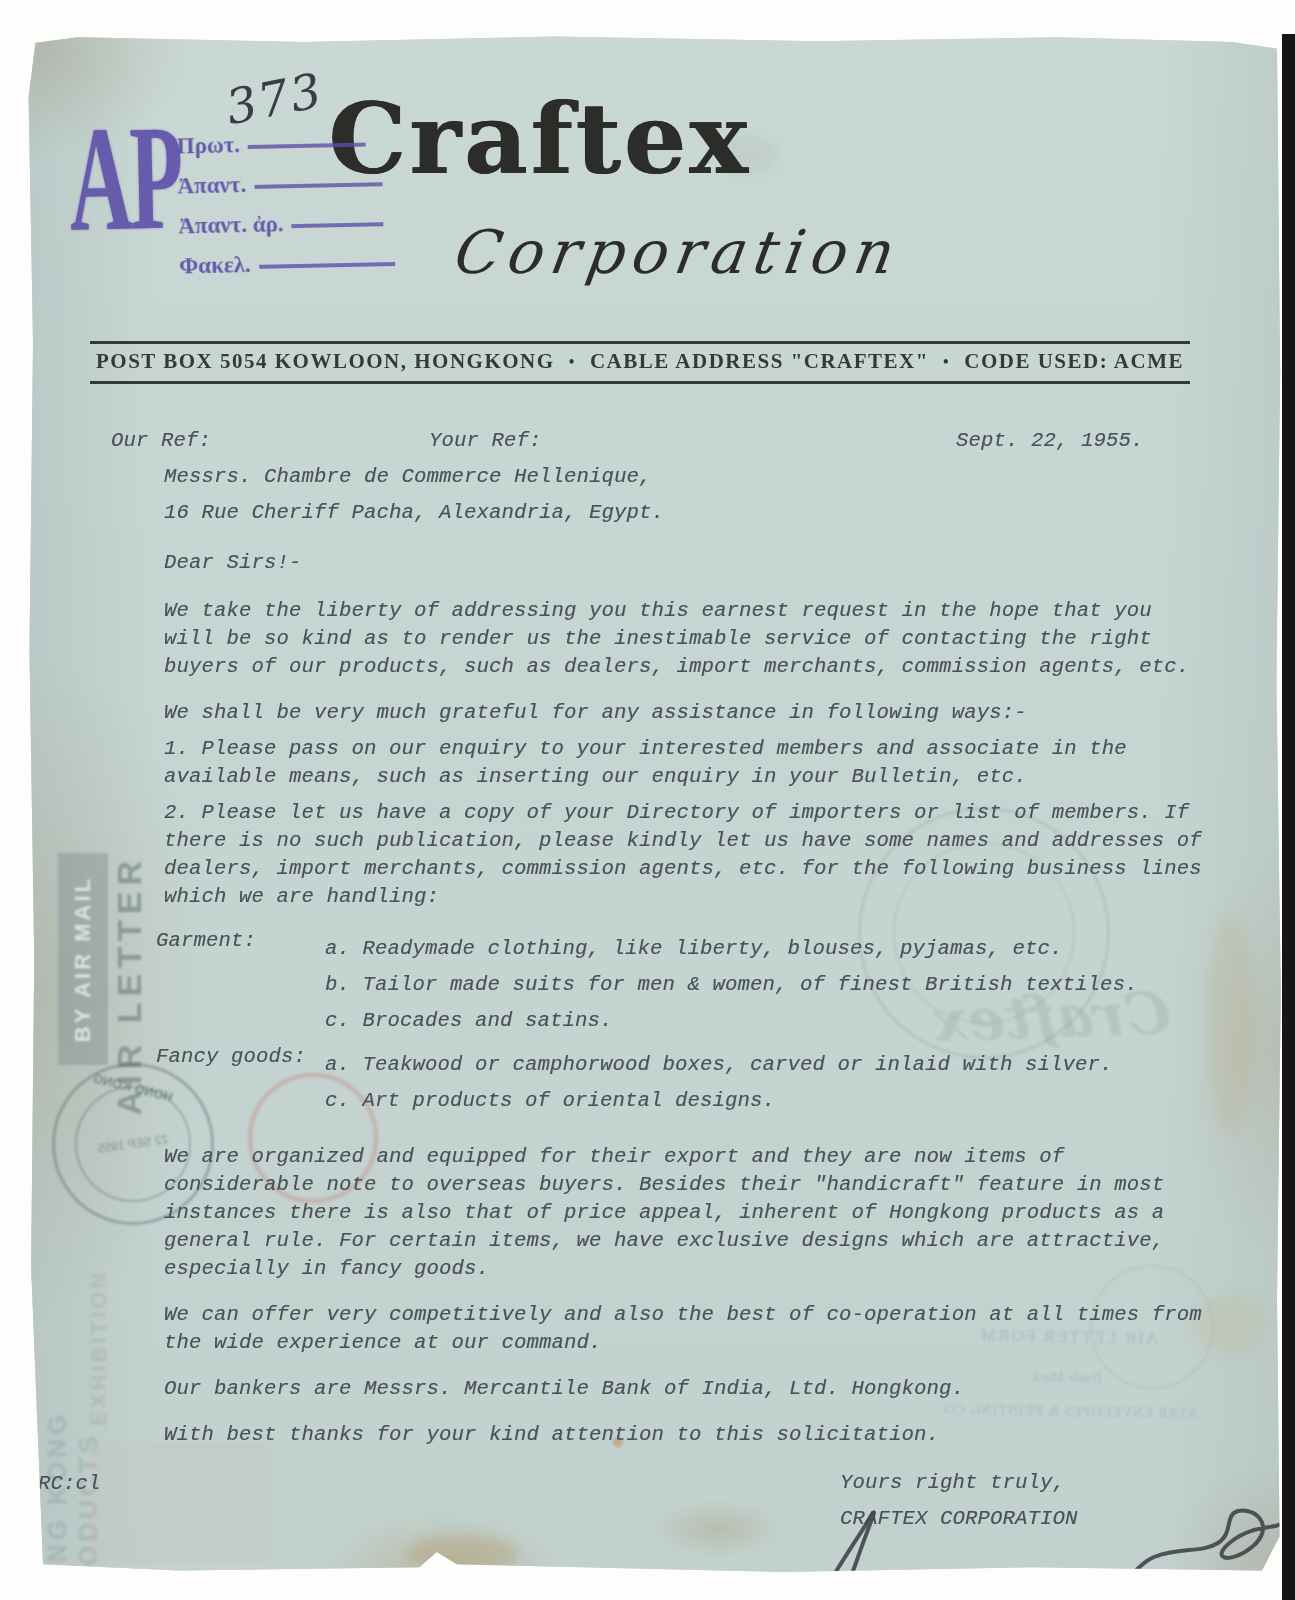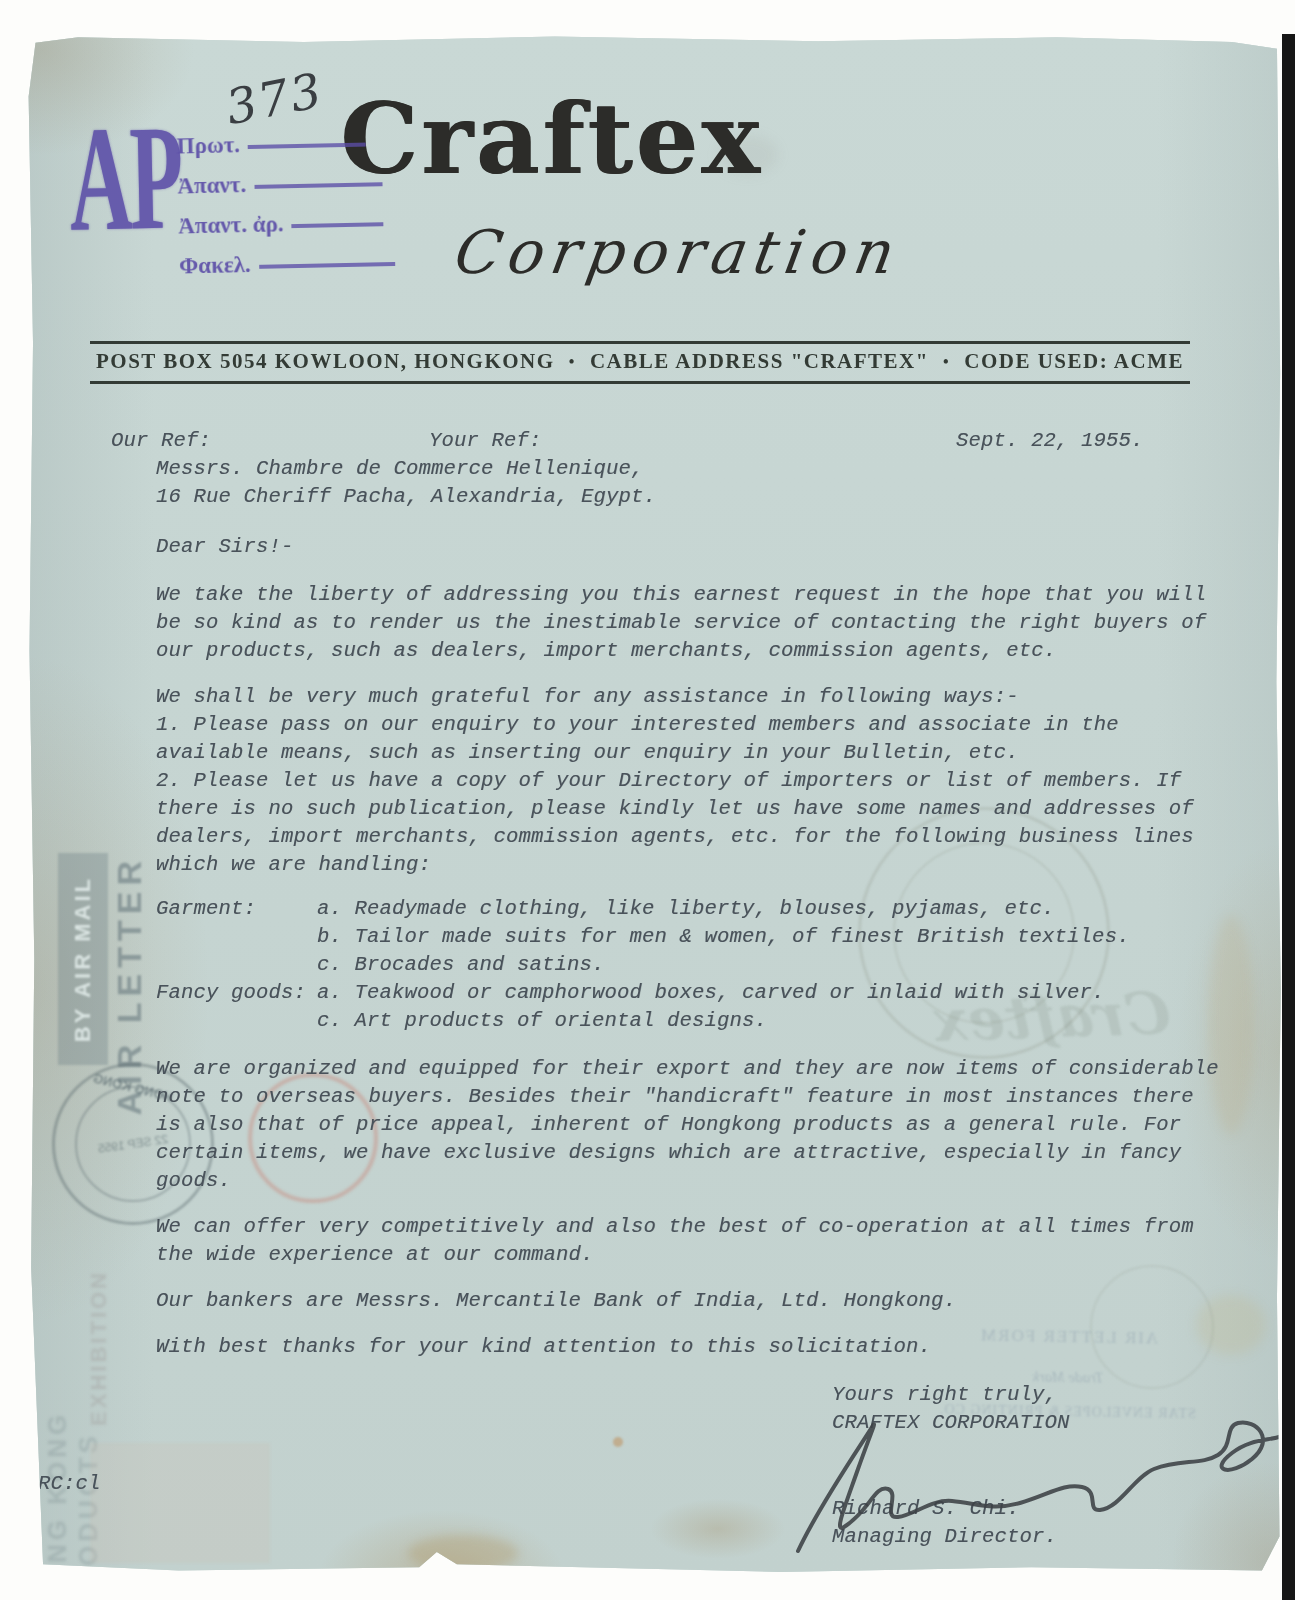--- a/index.html
+++ b/index.html
@@ -76,40 +76,40 @@
   .stamp-lines{position:absolute;left:108px;top:26px;font-family:"Liberation Serif",serif;
     font-weight:bold;font-size:23px;line-height:40px;filter:blur(0.5px);opacity:0.92;}
   .stamp-lines .row{white-space:nowrap;}
   .gline{display:inline-block;height:4px;background:currentColor;margin-left:8px;vertical-align:middle;
     filter:blur(0.6px);opacity:0.85;}
   .w1{width:118px;} .w2{width:128px;} .w3{width:92px;} .w4{width:136px;}
   .stamp-number{position:absolute;left:158px;top:-28px;font-family:"DejaVu Serif",serif;font-style:italic;
     font-size:48px;color:#3a3e42;transform:rotate(-10deg);letter-spacing:2px;}
 
   
-  .logo-main{position:absolute;left:312px;top:46px;z-index:3;font-family:"DejaVu Serif",serif;
+  .logo-main{position:absolute;left:300px;top:46px;z-index:3;font-family:"DejaVu Serif",serif;
     font-weight:bold;font-size:98px;letter-spacing:3px;color:#2c2c29;
     text-shadow:1px 0 0 #2c2c29;}
   .logo-sub{position:absolute;left:428px;top:182px;z-index:3;font-family:"DejaVu Serif",serif;
     font-style:italic;font-size:60px;letter-spacing:7px;color:#2c2c29;transform:skewX(-10deg);}
   .addr-bar{position:absolute;left:62px;right:92px;top:306px;z-index:3;
     border-top:3px solid #333b35;border-bottom:3px solid #333b35;
     padding:5px 6px 7px 6px;display:flex;justify-content:space-between;align-items:center;
     font-family:"Liberation Serif",serif;font-weight:bold;font-size:21px;letter-spacing:1.5px;color:#333b35;}
   .addr-bar .dot{font-size:16px;}
 
   
   .letter-body{position:absolute;left:8px;top:392px;z-index:3;padding-left:120px;padding-right:70px;width:1064px;
     font-family:"Liberation Mono",monospace;font-size:20.5px;line-height:28px;letter-spacing:0.2px;
     color:#49525a;text-shadow:0.35px 0.35px 0.3px rgba(73,82,90,0.4);font-style:italic;}
   .ref-row{position:relative;height:28px;}
   .ref-our{position:absolute;left:-45px;top:0;}
   .ref-your{position:absolute;left:273px;top:0;}
   .ref-date{position:absolute;left:800px;top:0;}
-  .tline{margin:0;}
+  .tline{margin:8px;}
   .salutation{margin-top:22px;}
   .p1{margin-top:20px;}
   .assist{margin-top:18px;}
   .products{margin-top:16px;}
   .prow{display:grid;grid-template-columns:161px 1fr;}
   .p-export{margin-top:20px;}
   .p-offer{margin-top:18px;}
   .p-bankers{margin-top:18px;}
   .p-thanks{margin-top:18px;}
   .closing{margin-top:20px;margin-left:676px;position:relative;}

